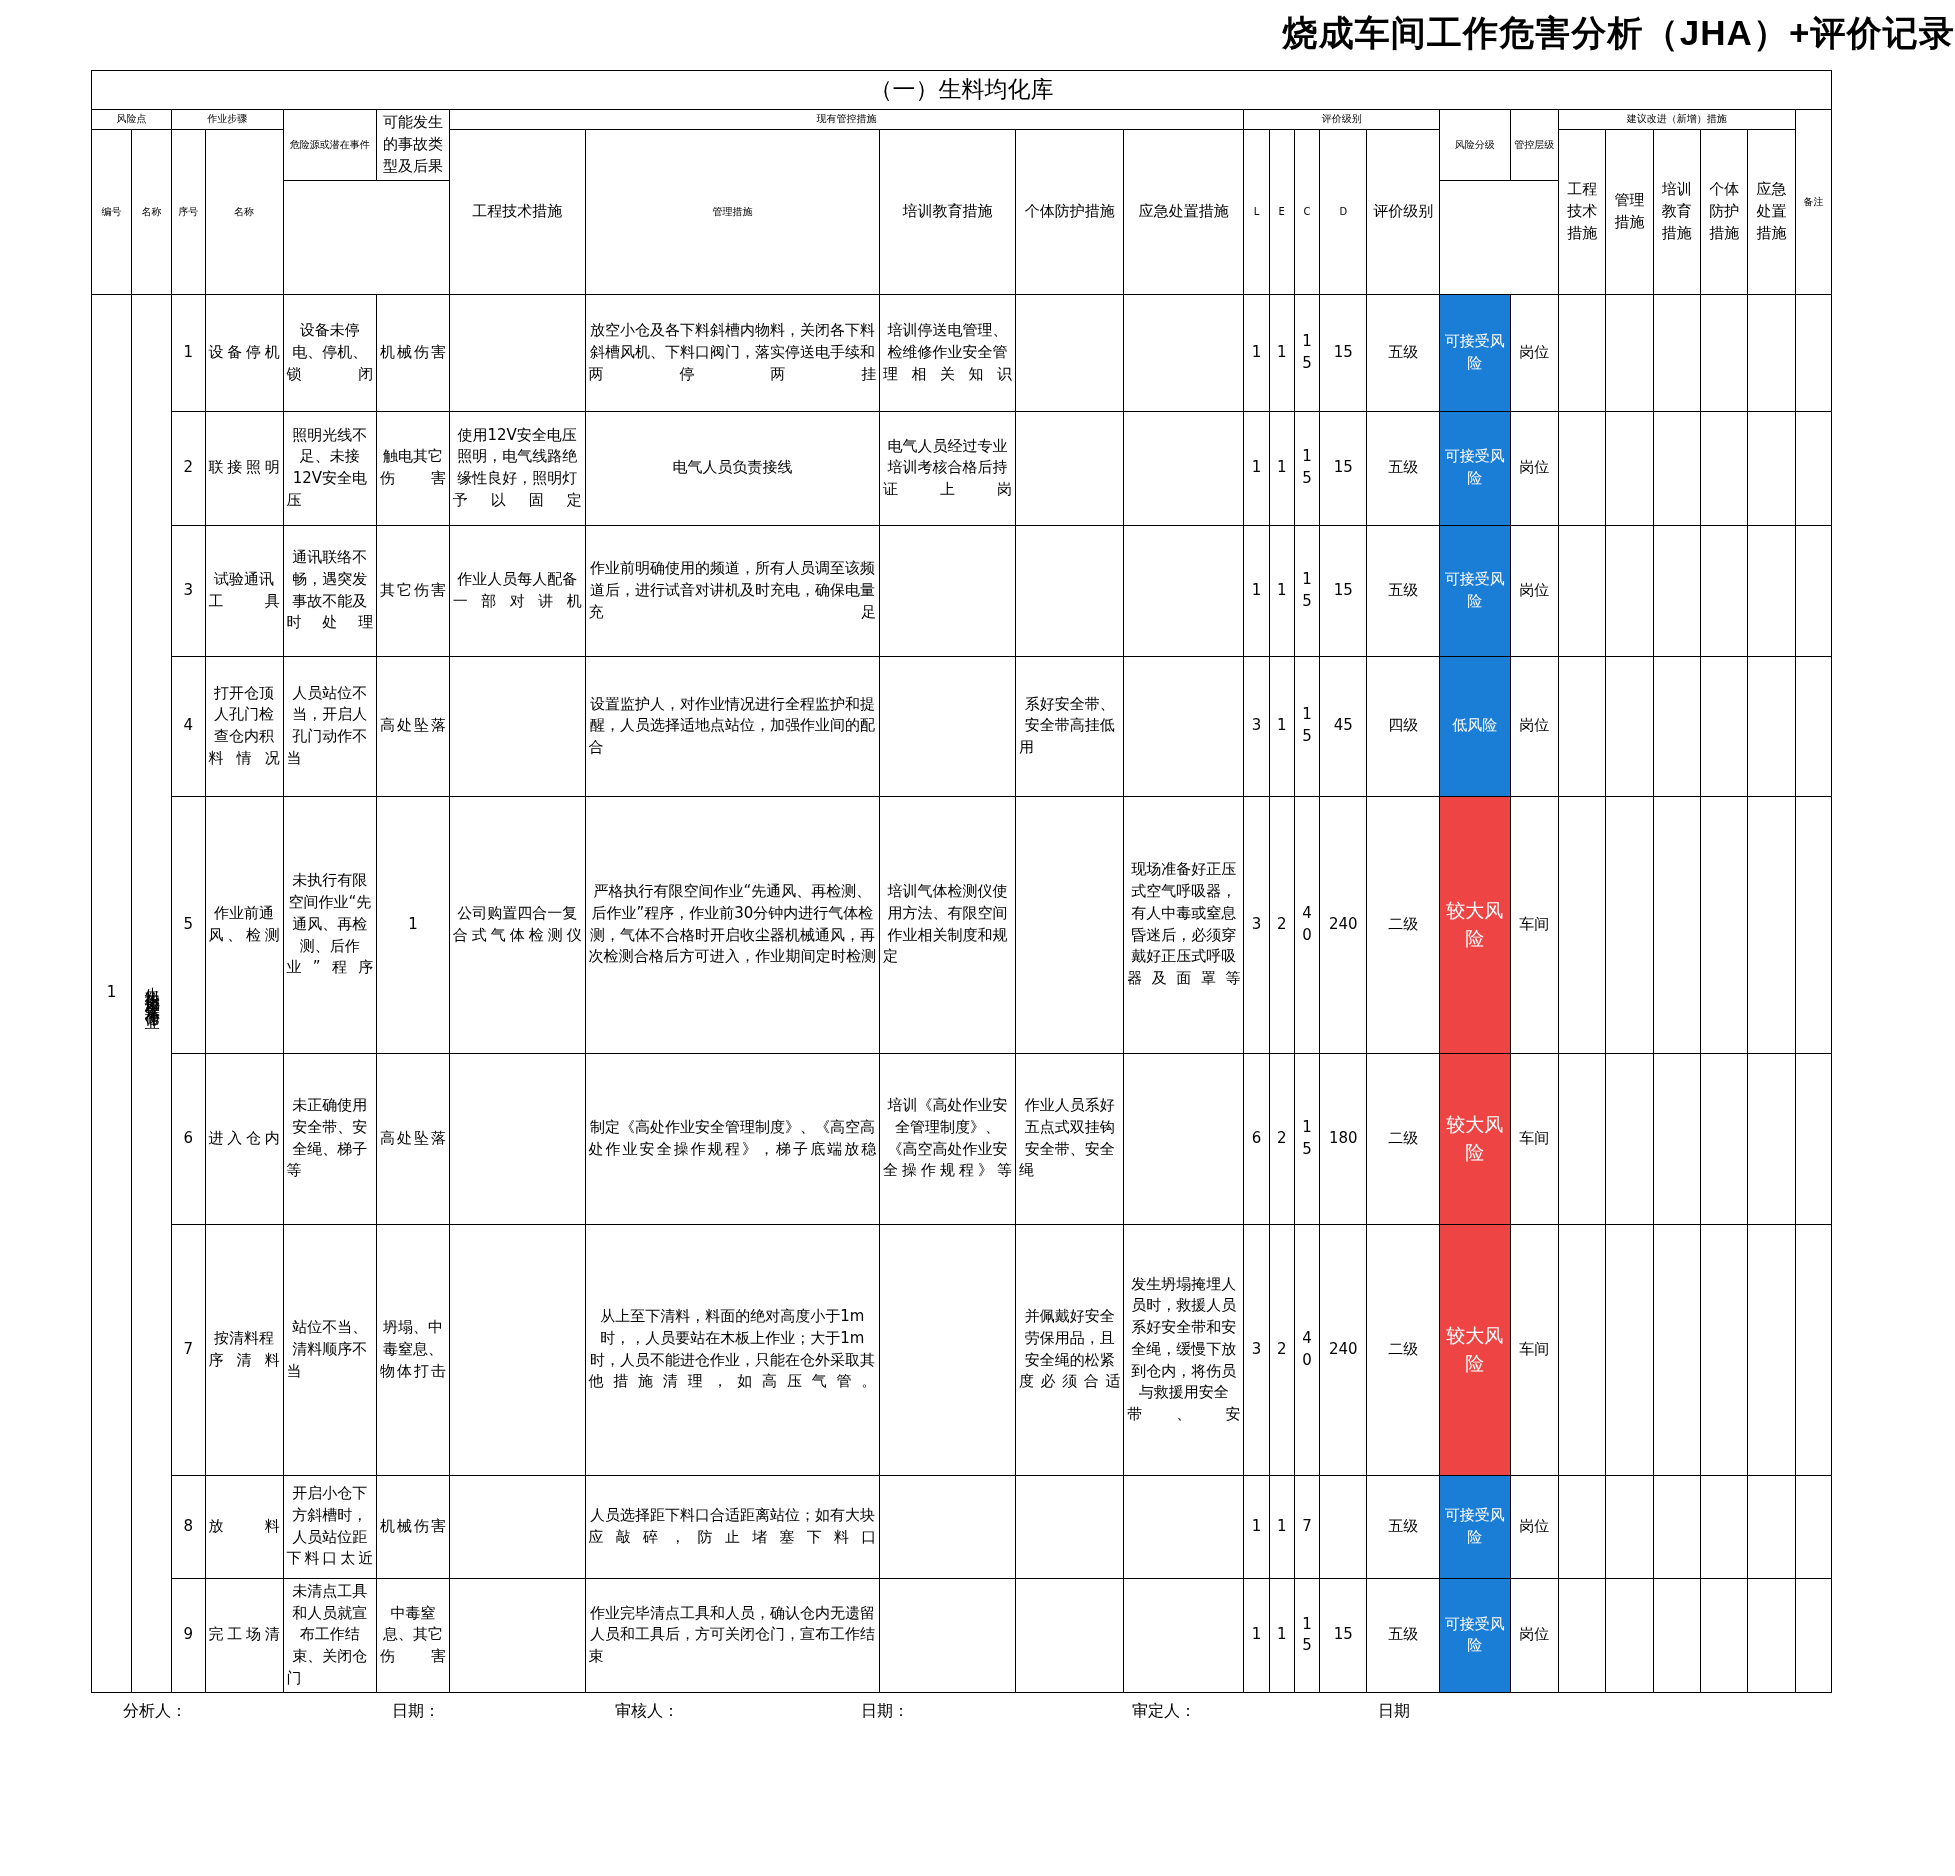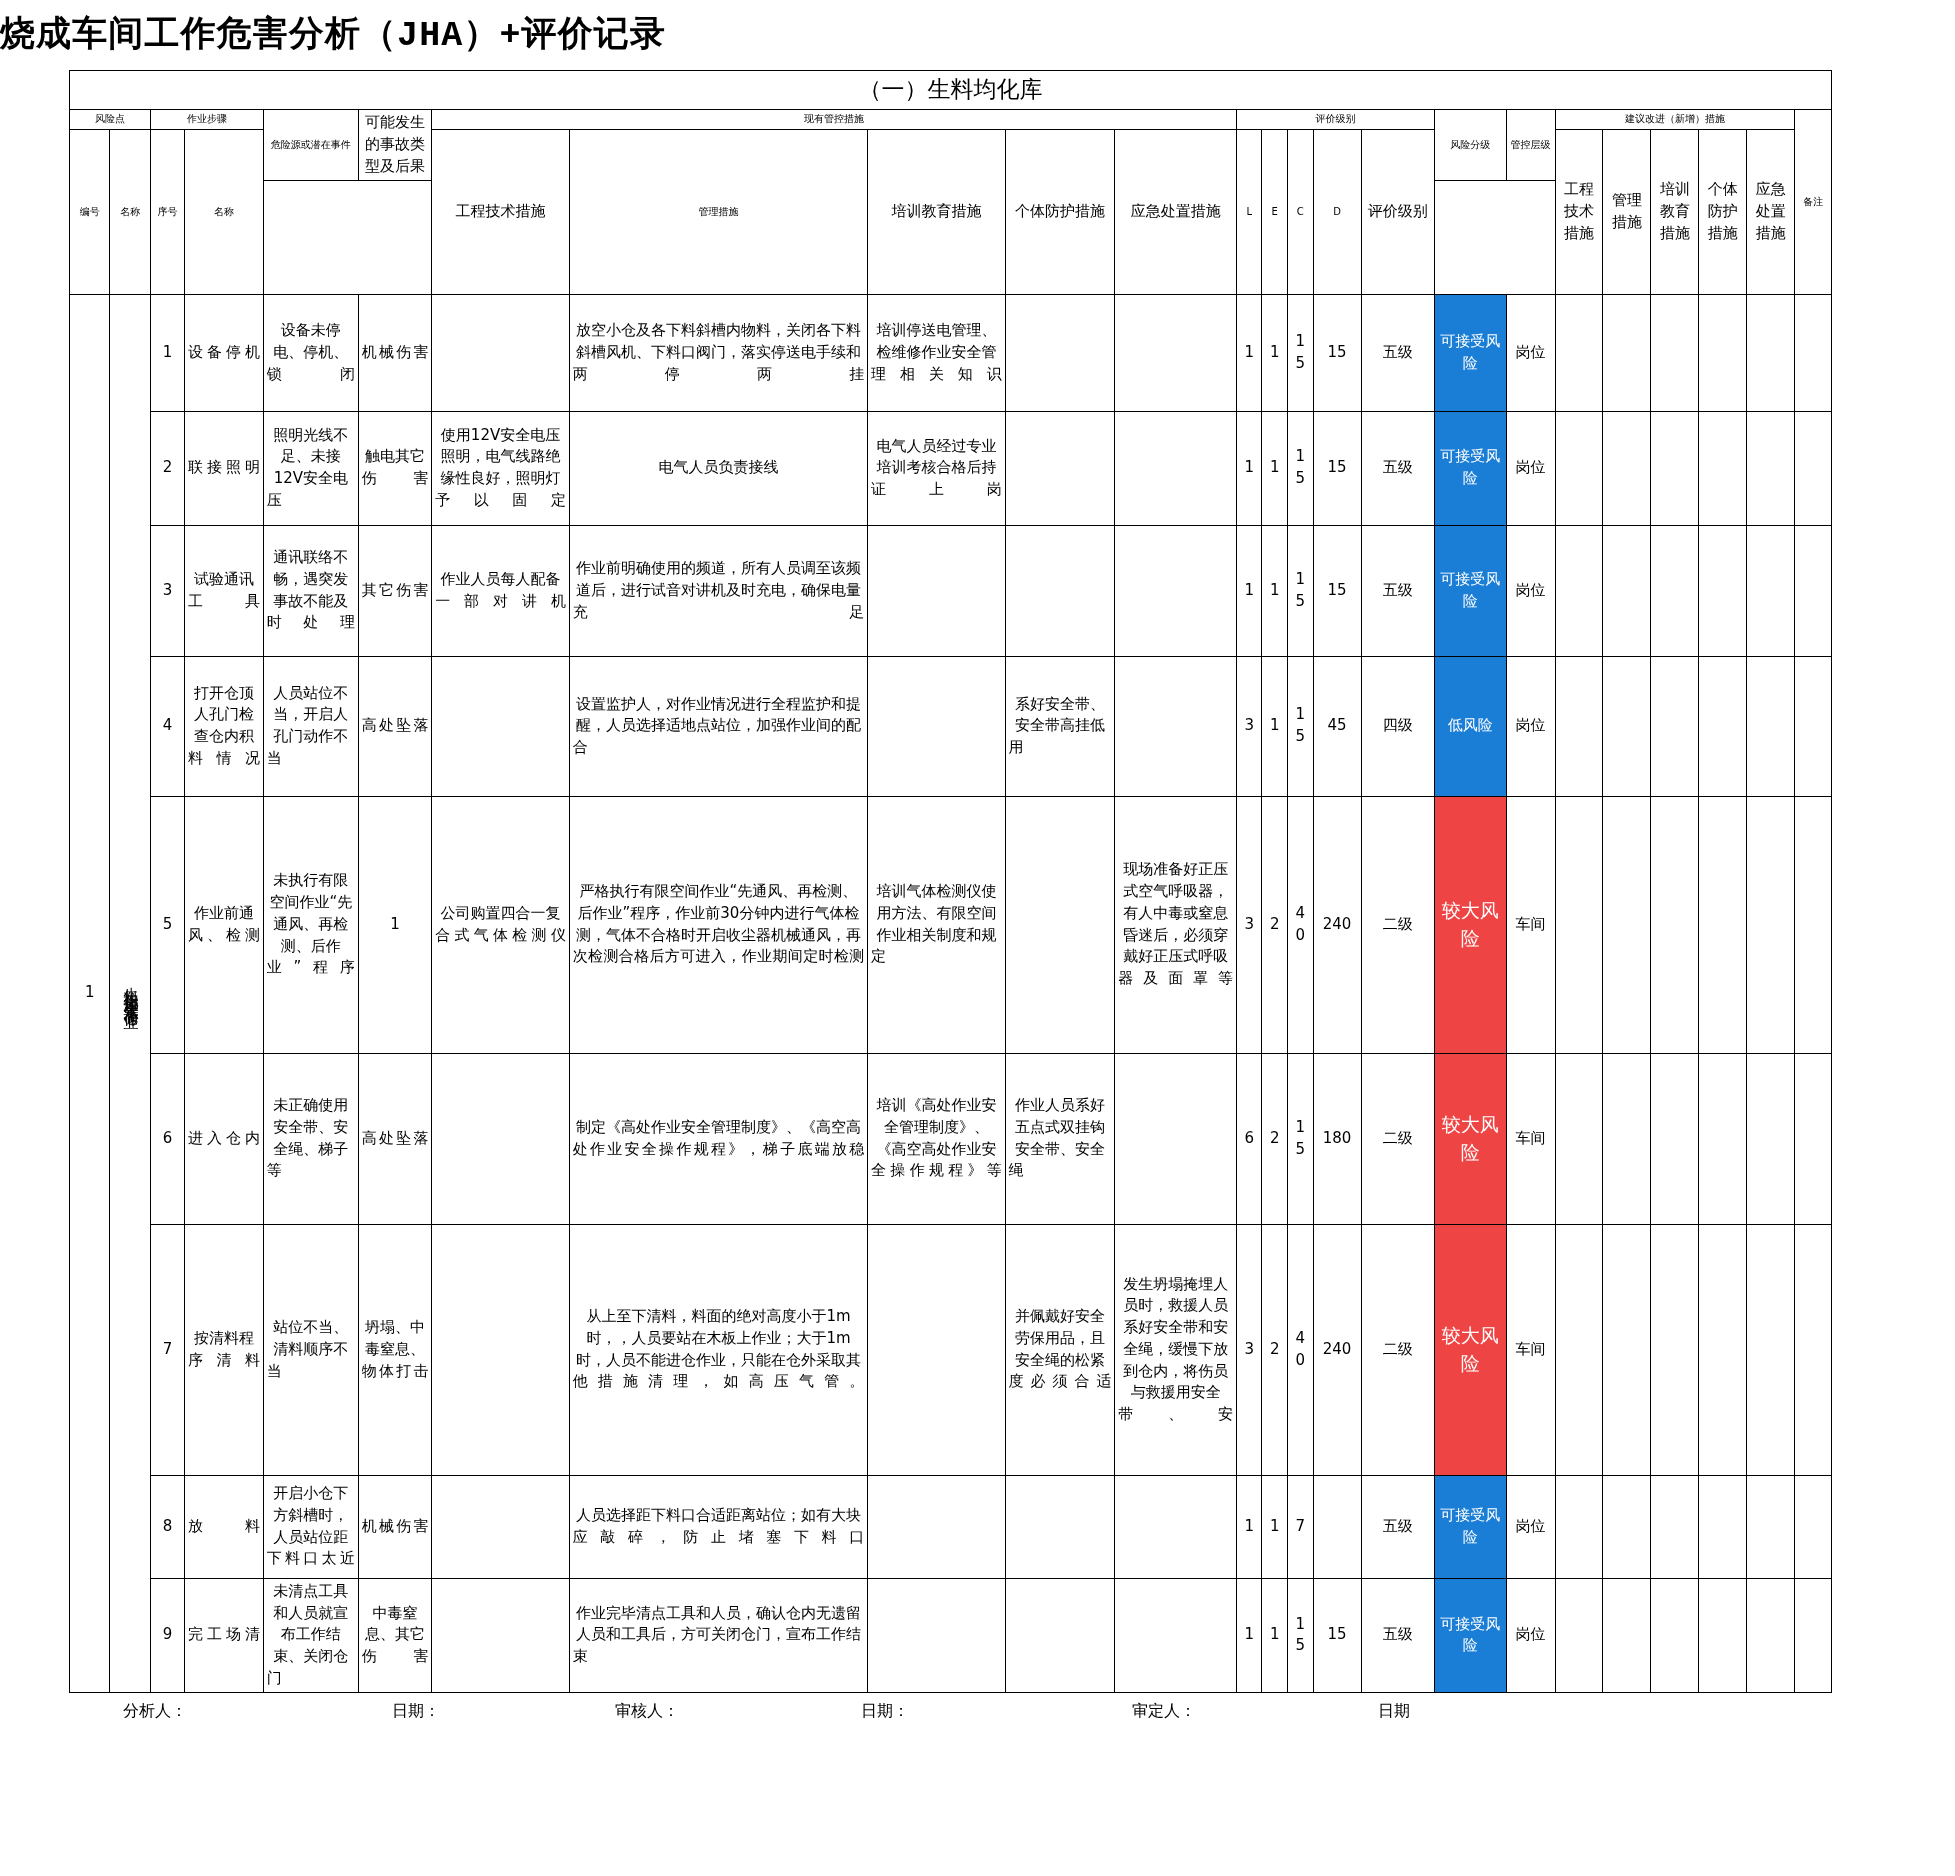--- a/index.html
+++ b/index.html
@@ -9,30 +9,30 @@
     font-family: "DejaVu Sans", "Liberation Sans", sans-serif;
   }
   .page {
     width: 1955px;
     min-height: 1876px;
     padding: 0 0 11.4px 0;
     background: #fff;
     position: relative;
   }
   .doc-title {
-    text-align: left;
-    font-family: Liberation Mono, monospace;
+    text-align: right;
+    font-family: Liberation Sans, sans-serif;
     font-weight: bold;
     font-size: 35px;
     letter-spacing: 1.1px;
     padding: 10.3px 0 12.6px 0;
     color: #000;
   }
   .table-wrap {
-    padding: 0 123px 0 69px;
+    padding: 0 123px 0 91px;
   }
   table.jha {
     border-collapse: collapse;
     width: 100%;
     table-layout: fixed;
     font-size: 15px;
     color: #000;
   }
   table.jha td, table.jha th {
     border: 0.9px solid #000;

